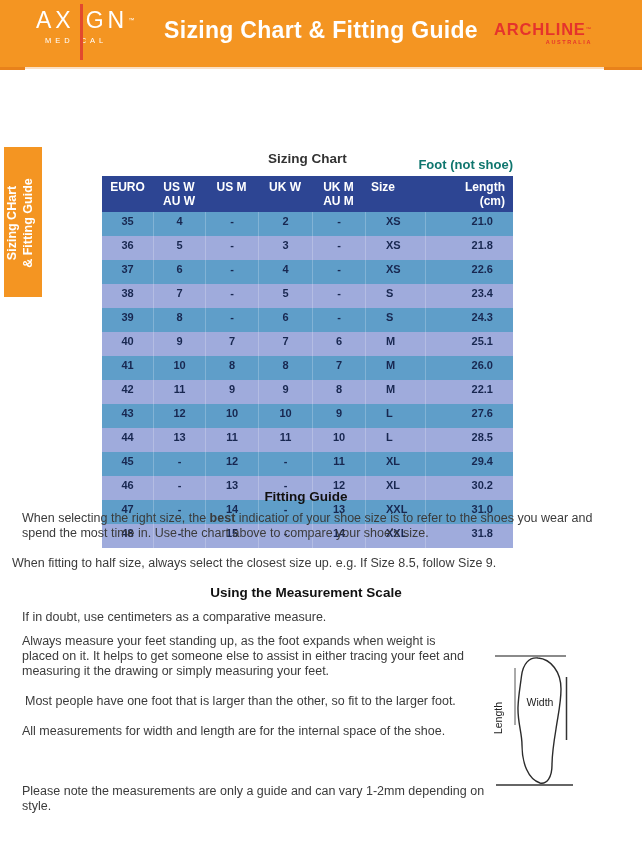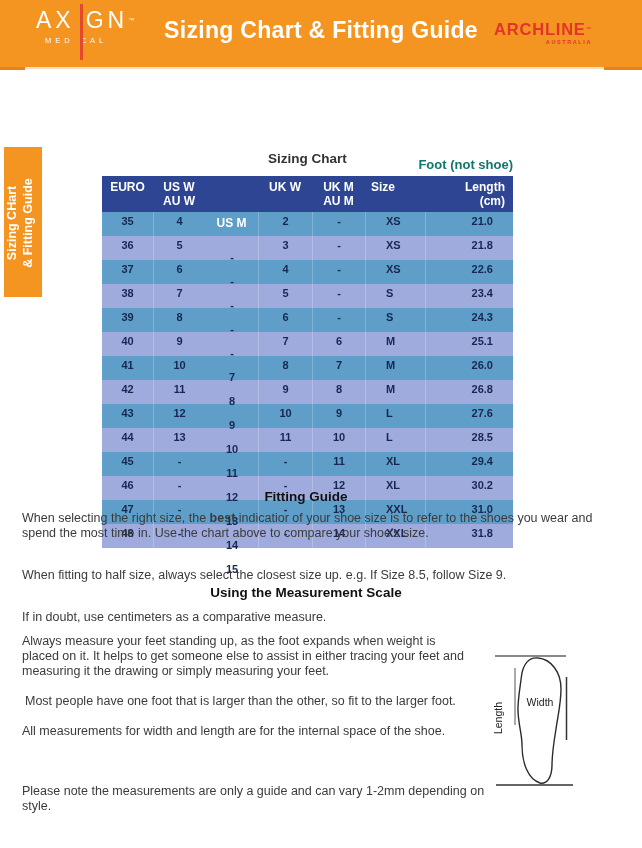--- a/index.html
+++ b/index.html
@@ -44,35 +44,35 @@
   .table { position:absolute; left:102px; top:176px; width:411px; }
   .thead { display:flex; background:var(--header_blue,#2D4593); height:36px; }
   .th { color:#fff; font-size:12px; font-weight:700; line-height:13.5px; padding-top:5px;
     text-align:center; }
   .tr { display:flex; height:24px; }
   .tr.odd  { background:var(--row_steel,#5F9EC9); }
   .tr.even { background:var(--row_periwinkle,#9FABDC); }
   .td { font-size:11px; font-weight:700; color:var(--table_text,#182750);
     line-height:19px; text-align:center; border-left:1px solid rgba(255,255,255,0.22); }
   .td.c0 { border-left:none; }
-  .c0{width:51px;} .c1{width:52px;} .c2{width:53px;margin-top:36px;} .c3{width:54px;}
+  .c0{width:51px;} .c1{width:52px;} .c2{width:53px;} .c3{width:54px;}
   .c4{width:53px;} .c5{width:60px;} .c6{width:88px;}
   .th.c5 { text-align:left; padding-left:6px; }
   .td.c5 { text-align:left; padding-left:20px; }
   .th.c6 { text-align:right; padding-right:8px; }
   .td.c6 { text-align:right; padding-right:20px; }
   
   .h-center { position:absolute; left:0; width:612px; text-align:center;
     font-size:13.5px; font-weight:700; color:#111; }
   .h-fitting { top:489px; }
   .h-measure { top:585px; }
   .para { position:absolute; font-size:12.5px; color:var(--body_text,#3B3B3B);
     line-height:15px; }
   .p1 { left:22px; top:511px; width:606px; }
-  .p2 { left:22px; top:556px; width:606px;margin-top:12px; }
+  .p2 { left:12px; top:556px; width:606px; }
   .p3 { left:22px; top:610px; width:606px; }
   .p4 { left:22px; top:634px; width:448px; }
   .p5 { left:25px; top:694px; width:560px; }
   .p6 { left:22px; top:724px; width:560px; }
   .p7 { left:22px; top:784px; width:470px; }
   .bold { font-weight:700; }
   
   .foot-diagram { position:absolute; left:480px; top:645px; width:125px; height:150px; }
 </style>
 </head>
@@ -198,21 +198,21 @@
           <div class="td c5">M</div>
           <div class="td c6">26.0</div>
         </div>
         <div class="tr even">
           <div class="td c0">42</div>
           <div class="td c1">11</div>
           <div class="td c2">9</div>
           <div class="td c3">9</div>
           <div class="td c4">8</div>
           <div class="td c5">M</div>
-          <div class="td c6">26.8</div>
+          <div class="td c6">22.1</div>
         </div>
         <div class="tr odd">
           <div class="td c0">43</div>
           <div class="td c1">12</div>
           <div class="td c2">10</div>
           <div class="td c3">10</div>
           <div class="td c4">9</div>
           <div class="td c5">L</div>
           <div class="td c6">27.6</div>
         </div>

